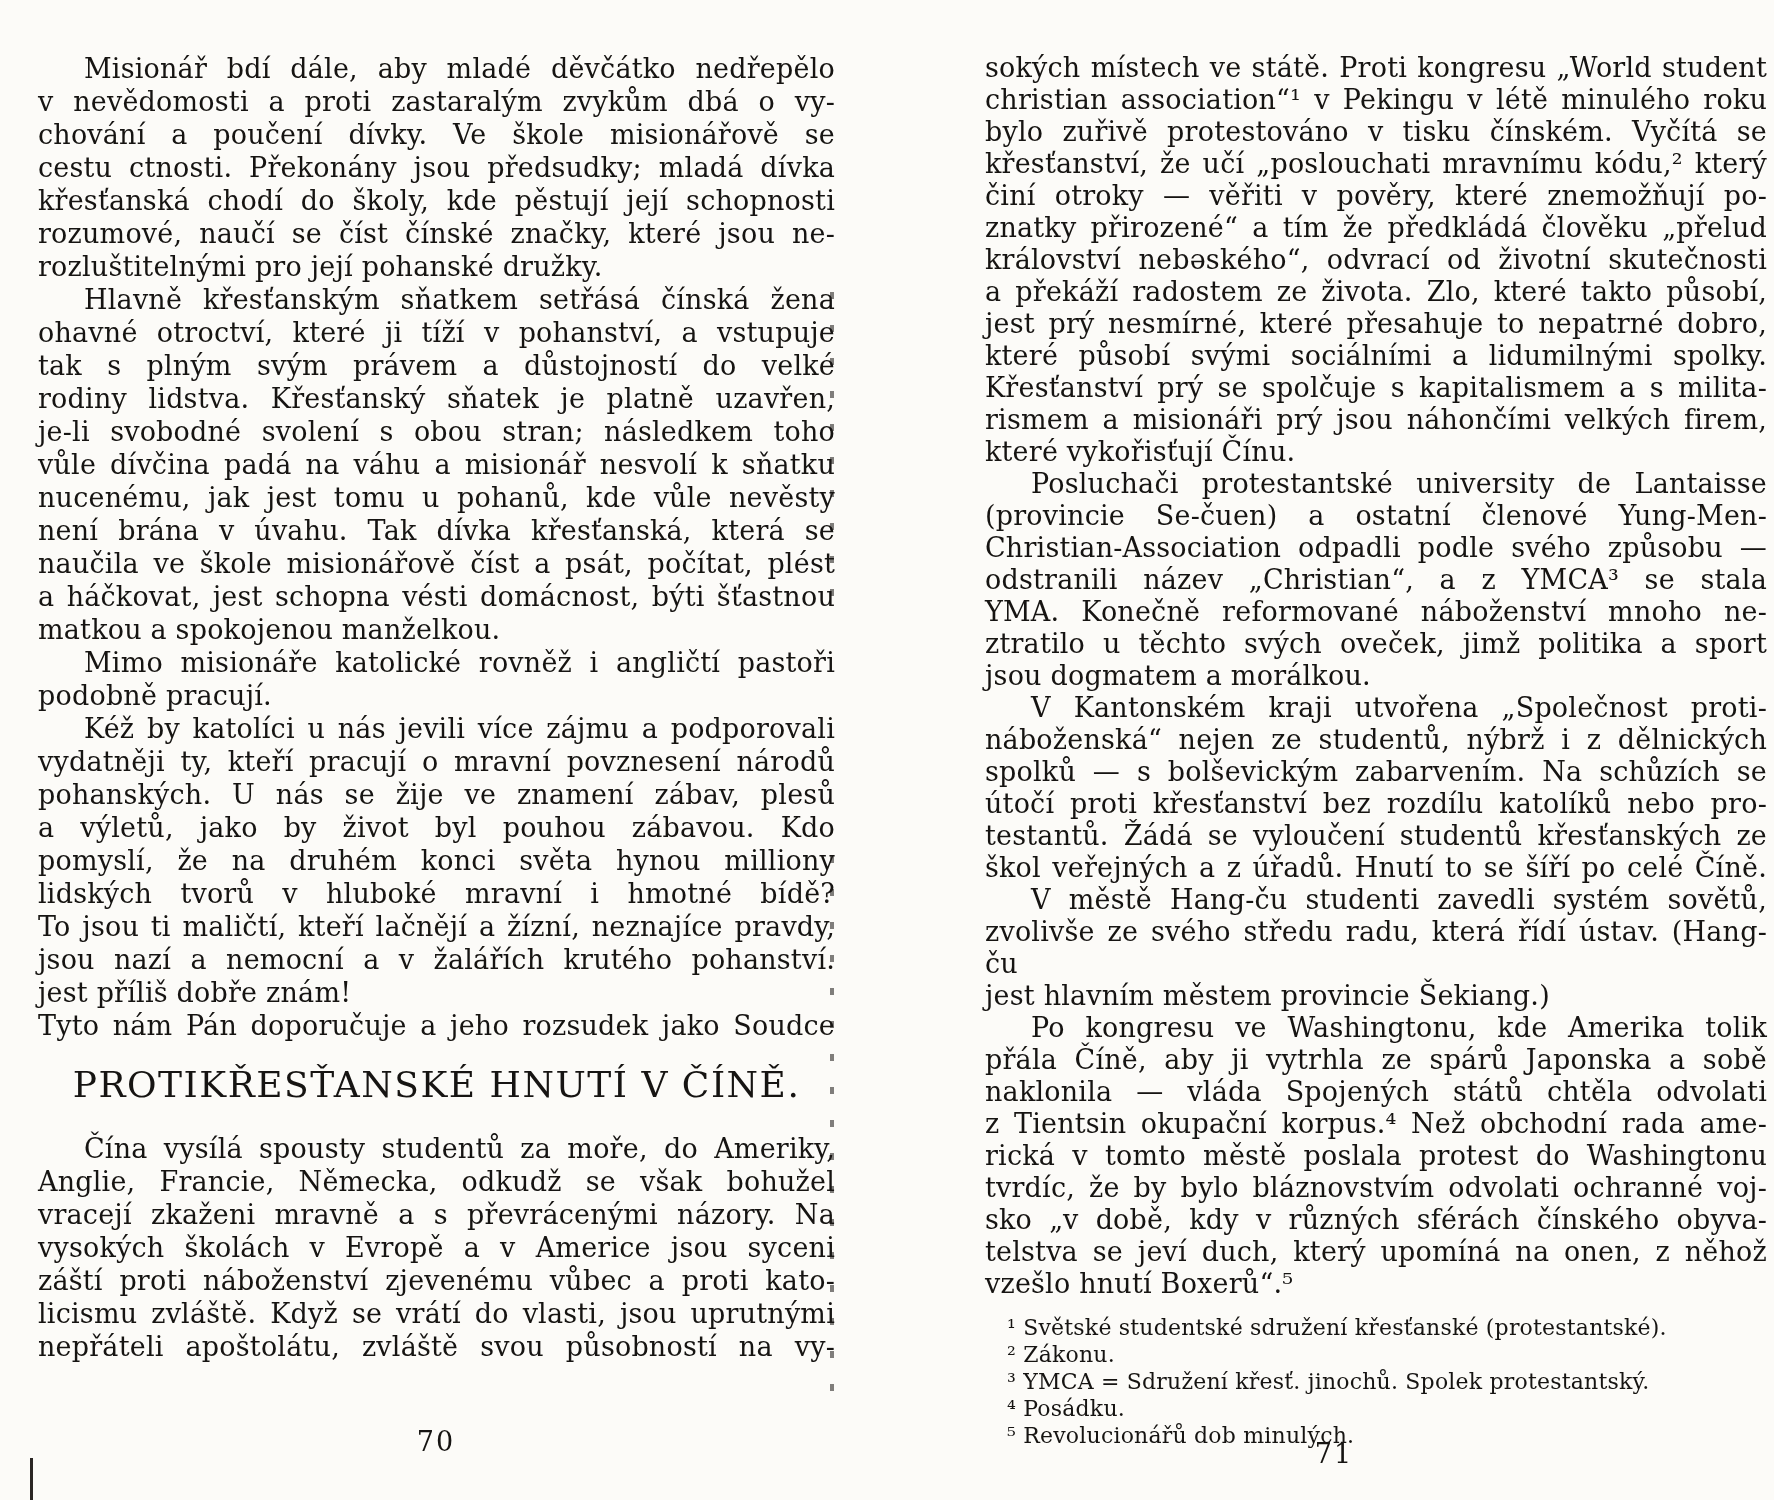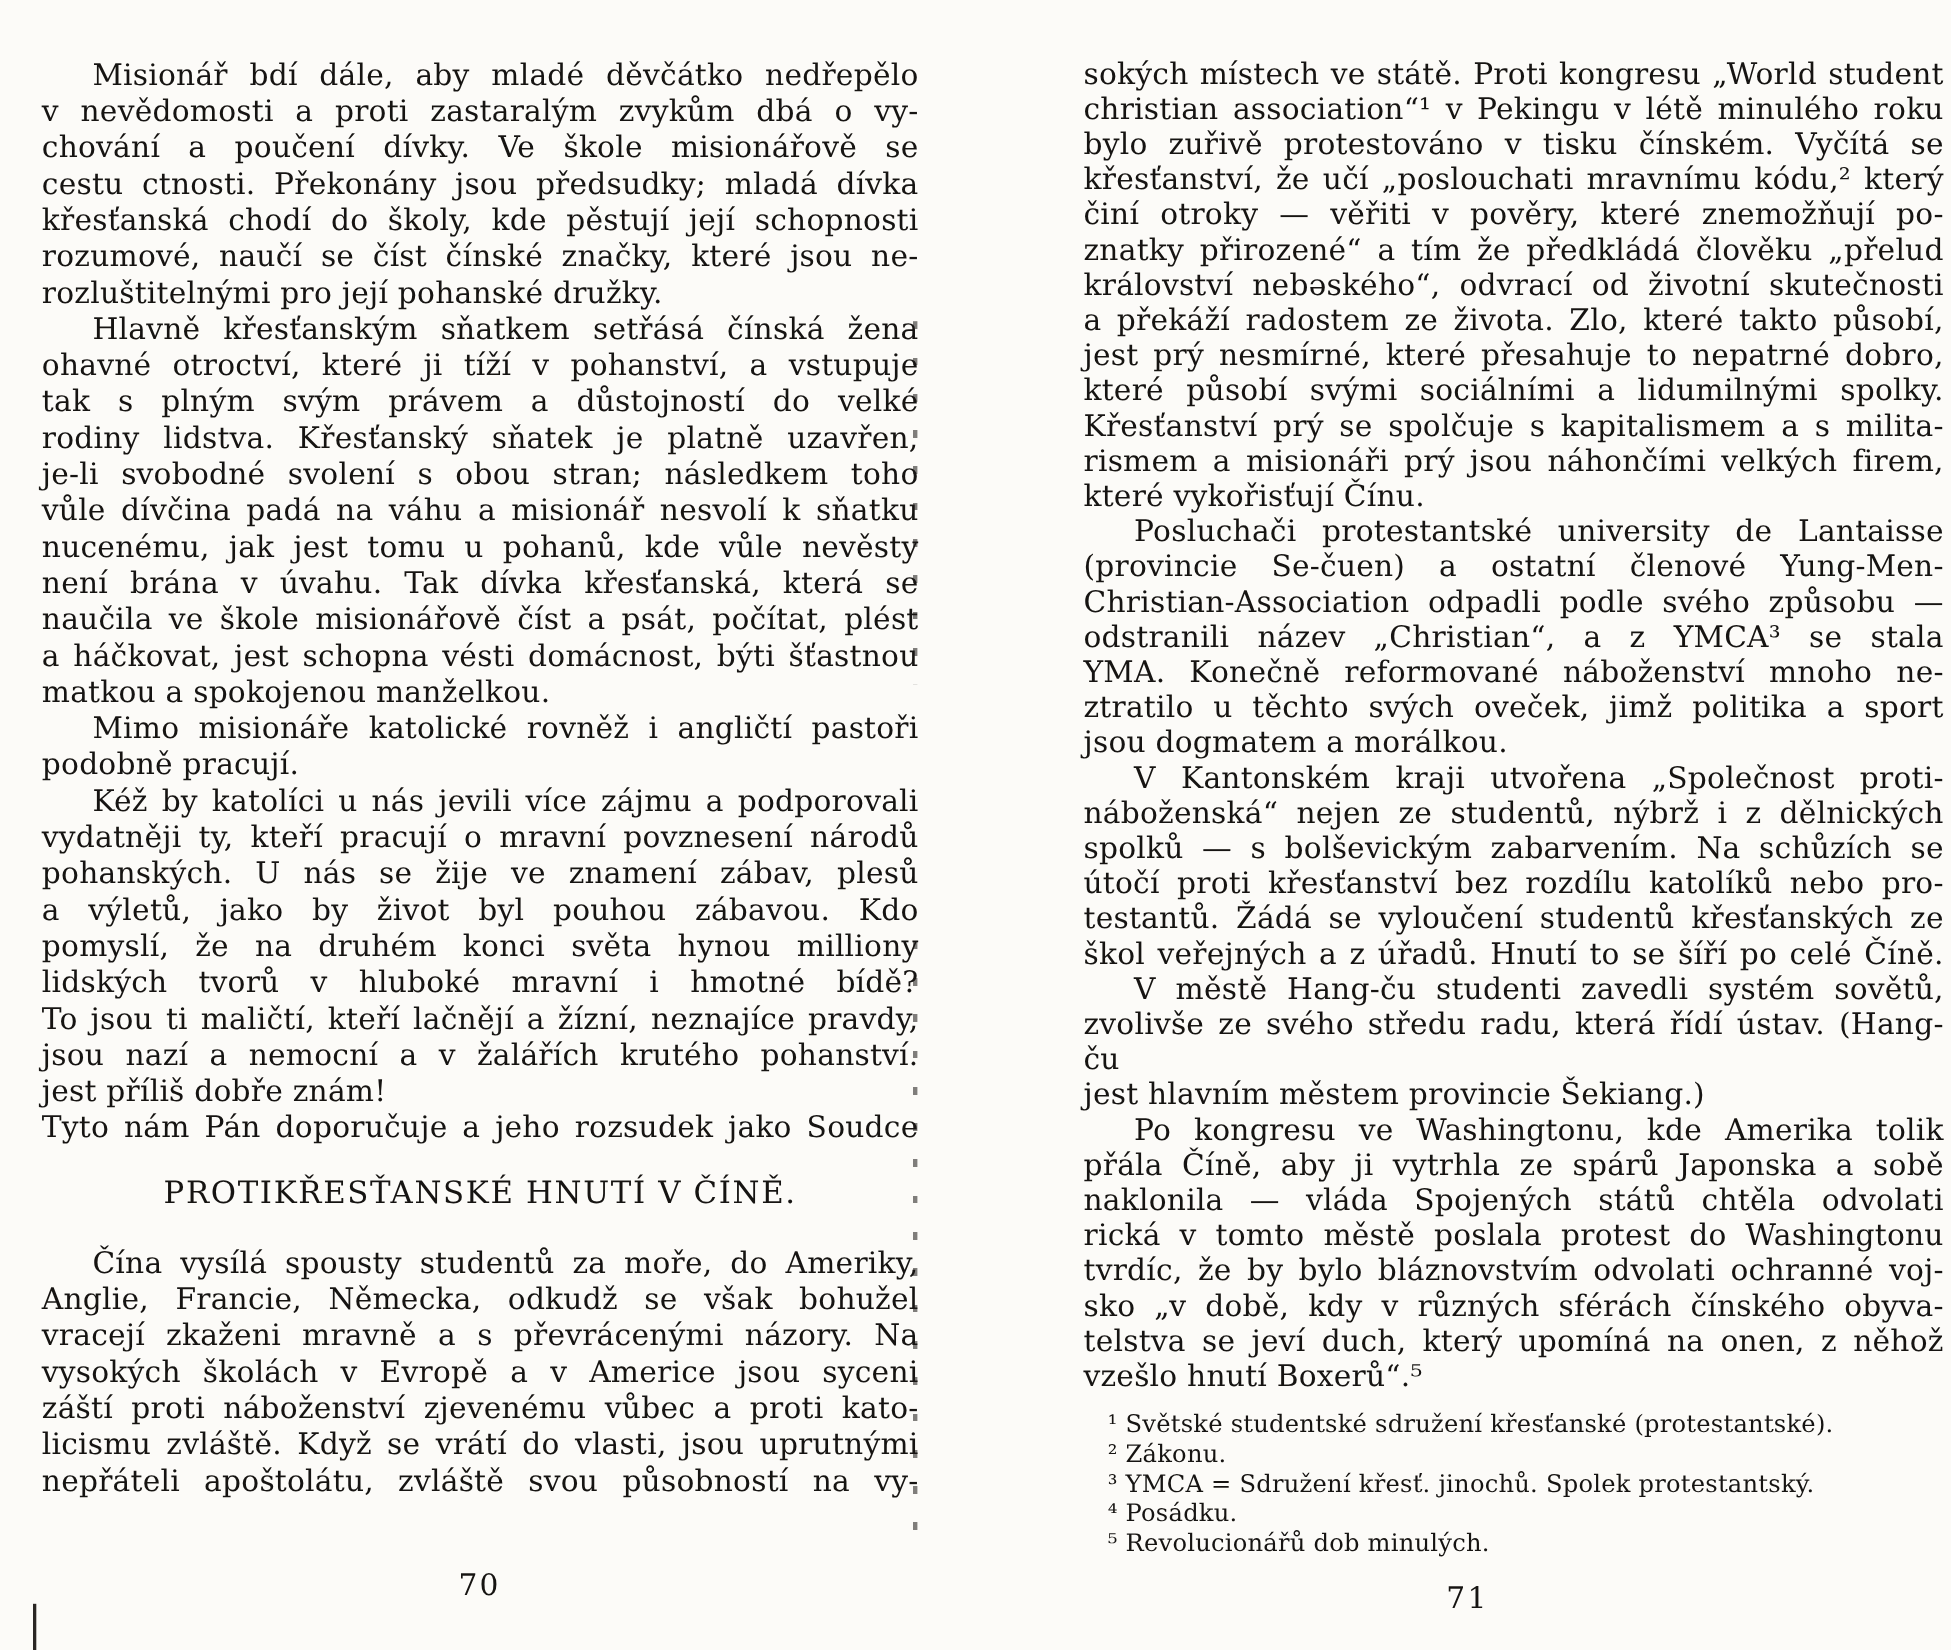--- a/index.html
+++ b/index.html
@@ -27,21 +27,21 @@
     font-size: 27px;
     text-align: justify;
     text-align-last: justify;
     white-space: normal;
     letter-spacing: 0.2px;
   }
   .line.endline { text-align-last: left; }
   .line.indent  { text-indent: 46px; }
 
   .heading {
-    font-size: 28px;
+    font-size: 36px;
     line-height: 34px;
     text-align: center;
     letter-spacing: 1.5px;
     margin-top: 26px;
     margin-bottom: 30px;
     font-weight: normal;
   }
 
   .footnotes { margin-top: 14px; }
   .fnline {
@@ -174,20 +174,21 @@
       </div>
       <div class="para">
         <div class="line indent">V městě Hang-ču studenti zavedli systém sovětů,</div>
         <div class="line">zvolivše ze svého středu radu, která řídí ústav. (Hang-ču</div>
         <div class="line endline">jest hlavním městem provincie Šekiang.)</div>
       </div>
       <div class="para">
         <div class="line indent">Po kongresu ve Washingtonu, kde Amerika tolik</div>
         <div class="line">přála Číně, aby ji vytrhla ze spárů Japonska a sobě</div>
         <div class="line">naklonila — vláda Spojených států chtěla odvolati</div>
+        <div class="line">z Tientsin okupační korpus.⁴ Než obchodní rada ame-</div>
         <div class="line">rická v tomto městě poslala protest do Washingtonu</div>
         <div class="line">tvrdíc, že by bylo bláznovstvím odvolati ochranné voj-</div>
         <div class="line">sko „v době, kdy v různých sférách čínského obyva-</div>
         <div class="line">telstva se jeví duch, který upomíná na onen, z něhož</div>
         <div class="line endline">vzešlo hnutí Boxerů“.⁵</div>
       </div>
       <div class="footnotes">
         <div class="fnline">¹ Světské studentské sdružení křesťanské (protestantské).</div>
         <div class="fnline">² Zákonu.</div>
         <div class="fnline">³ YMCA = Sdružení křesť. jinochů. Spolek protestantský.</div>

